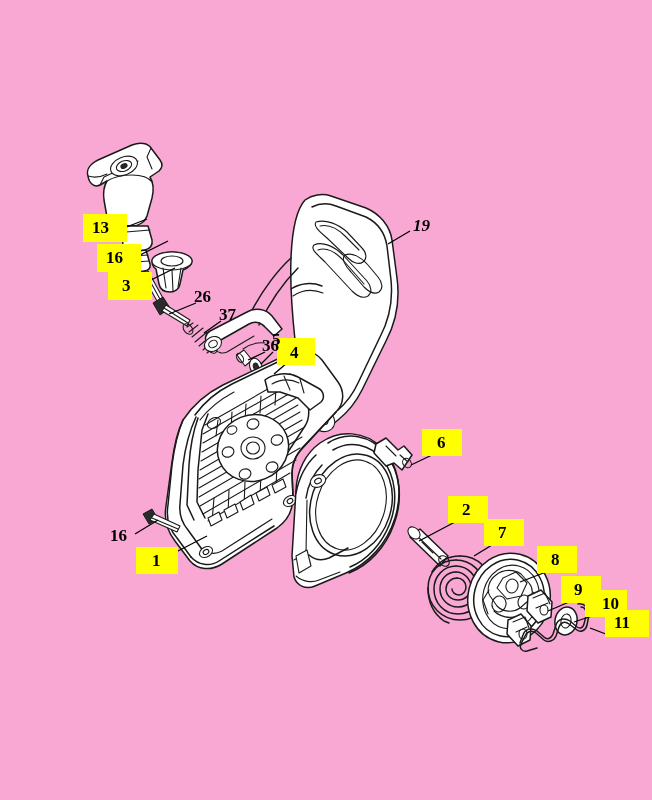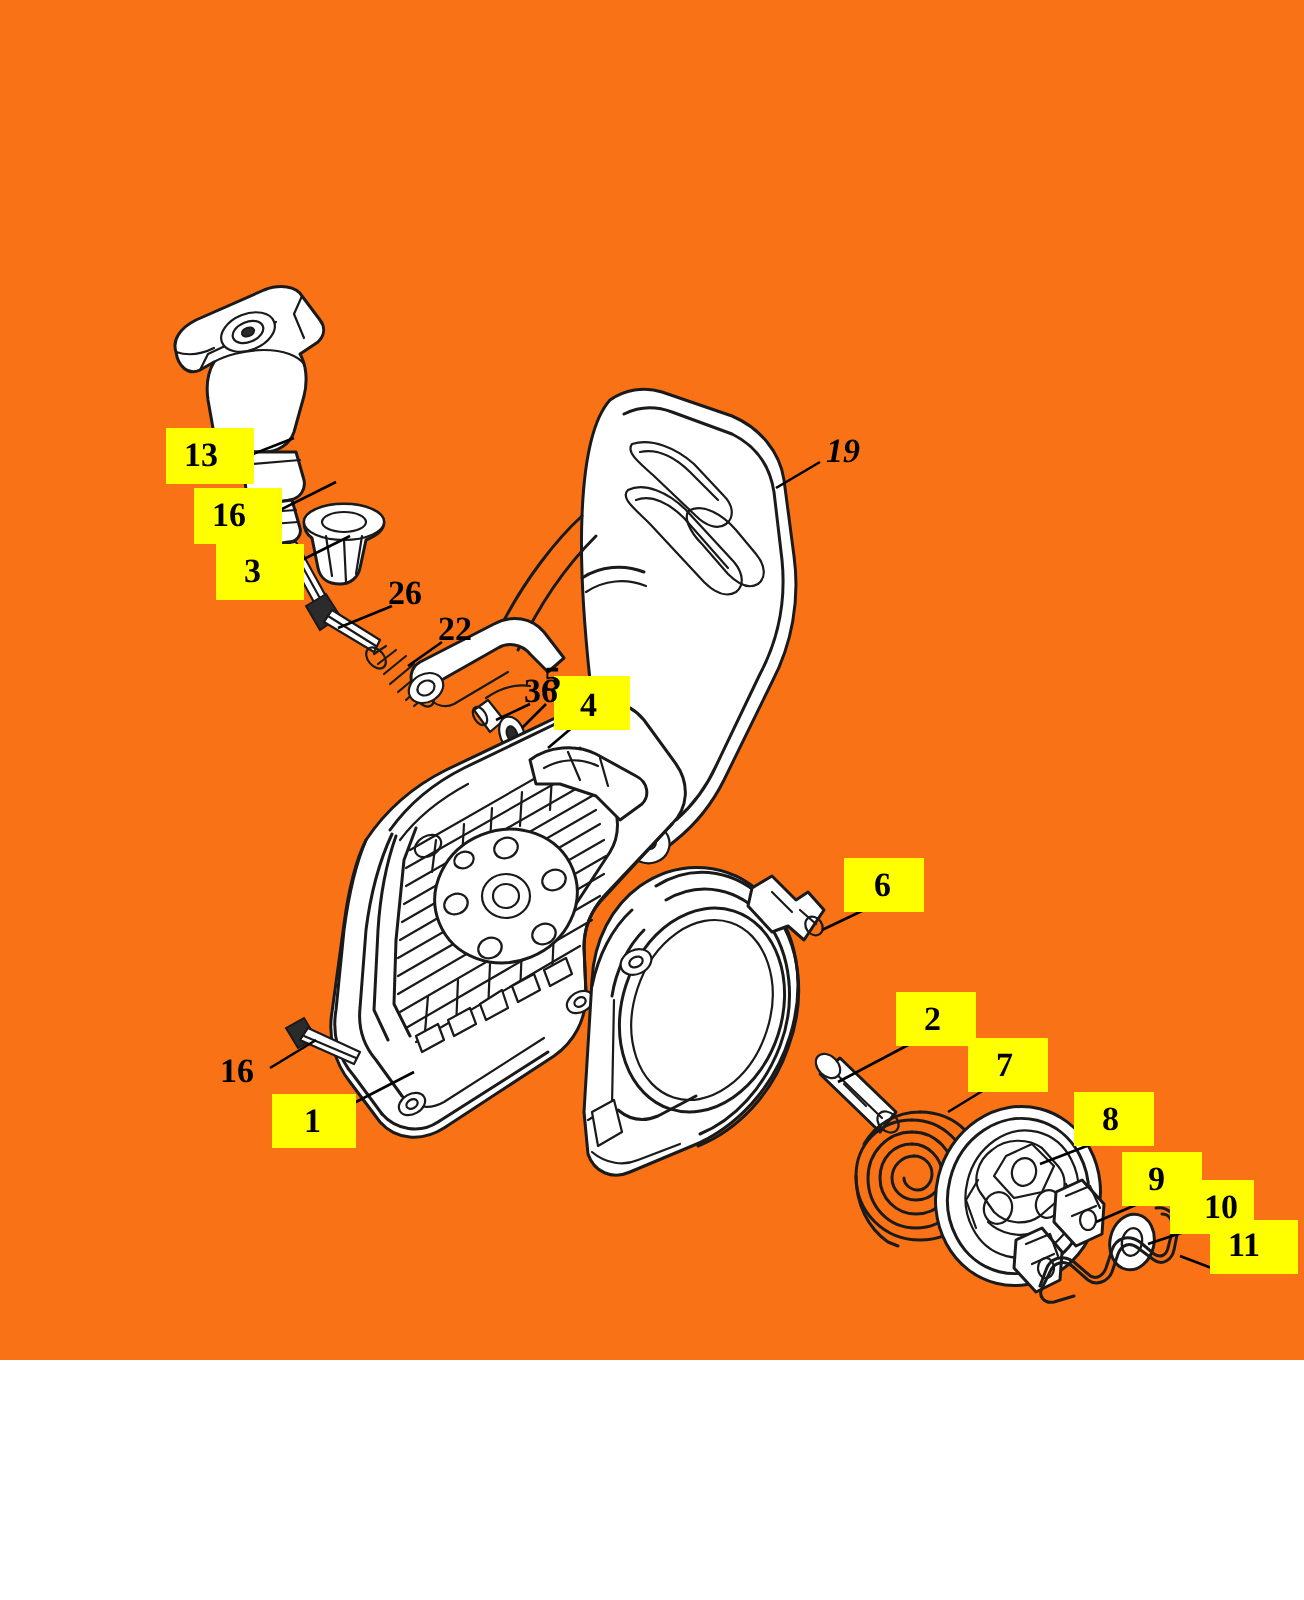--- a/index.html
+++ b/index.html
@@ -11,22 +11,22 @@
   body {
     width: 652px;
     height: 800px;
     font-family: "Liberation Sans", sans-serif;
     overflow: hidden;
     position: relative;
   }
   #diagram-root {
     position: relative;
     width: 652px;
-    height: 680px;
-    background: #f97316;
+    height: 800px;
+    background: #f9a8d4;
   }
   svg.diagram-svg {
     position: absolute;
     left: 0;
     top: 0;
     width: 652px;
     height: 800px;
   }
   .part-line {
     fill: none;
@@ -426,21 +426,21 @@
   <div class="hl-box" style="left:136px; top:547px; width:42px; height:27px;"></div>
   <div class="hl-box" style="left:537px; top:546px; width:40px; height:27px;"></div>
   <div class="hl-box" style="left:561px; top:576px; width:40px; height:27px;"></div>
   <div class="hl-box" style="left:585px; top:590px; width:42px; height:27px;"></div>
   <div class="hl-box" style="left:605px; top:610px; width:44px; height:27px;"></div>
 
   <div class="lbl" style="left:92px;  top:219px;">13</div>
   <div class="lbl" style="left:106px; top:249px;">16</div>
   <div class="lbl" style="left:122px; top:277px;">3</div>
   <div class="lbl" style="left:194px; top:288px;">26</div>
-  <div class="lbl" style="left:219px; top:306px;">22</div>
+  <div class="lbl" style="left:219px; top:306px;">37</div>
   <div class="lbl" style="left:262px; top:337px;">36</div>
   <div class="lbl" style="left:272px; top:331px;">5</div>
   <div class="lbl" style="left:290px; top:344px;">4</div>
   <div class="lbl" style="left:413px; top:217px;font-style:italic;">19</div>
   <div class="lbl" style="left:437px; top:434px;">6</div>
   <div class="lbl" style="left:462px; top:501px;">2</div>
   <div class="lbl" style="left:498px; top:524px;">7</div>
   <div class="lbl" style="left:110px; top:527px;">16</div>
   <div class="lbl" style="left:152px; top:552px;">1</div>
   <div class="lbl" style="left:551px; top:551px;">8</div>

